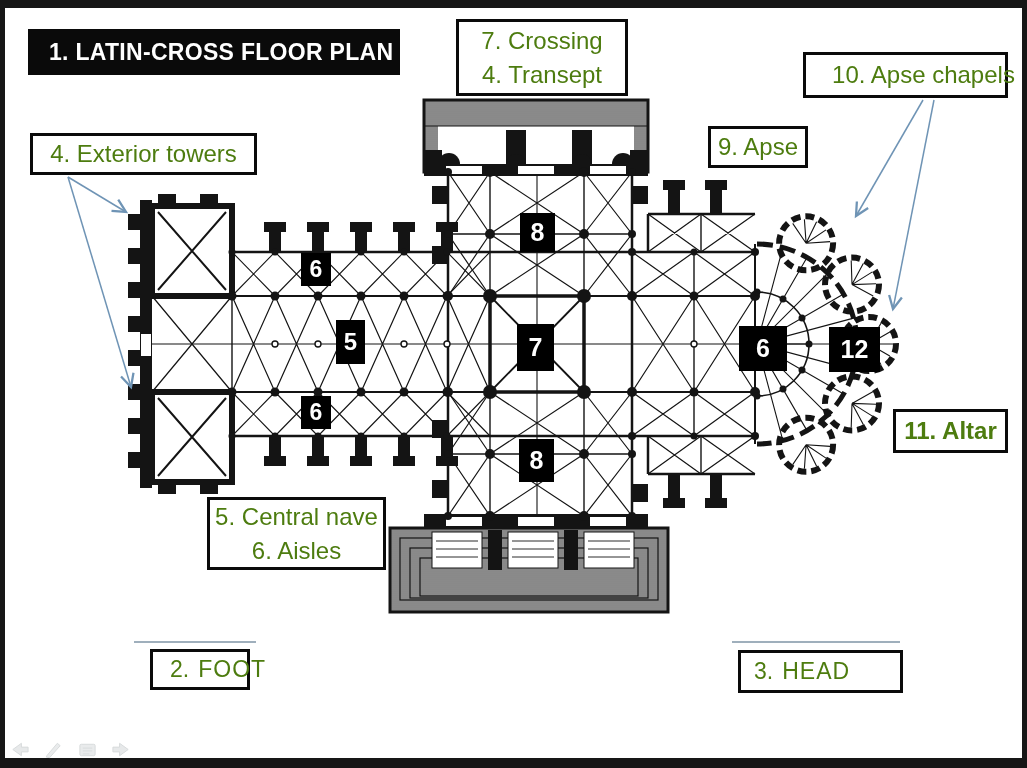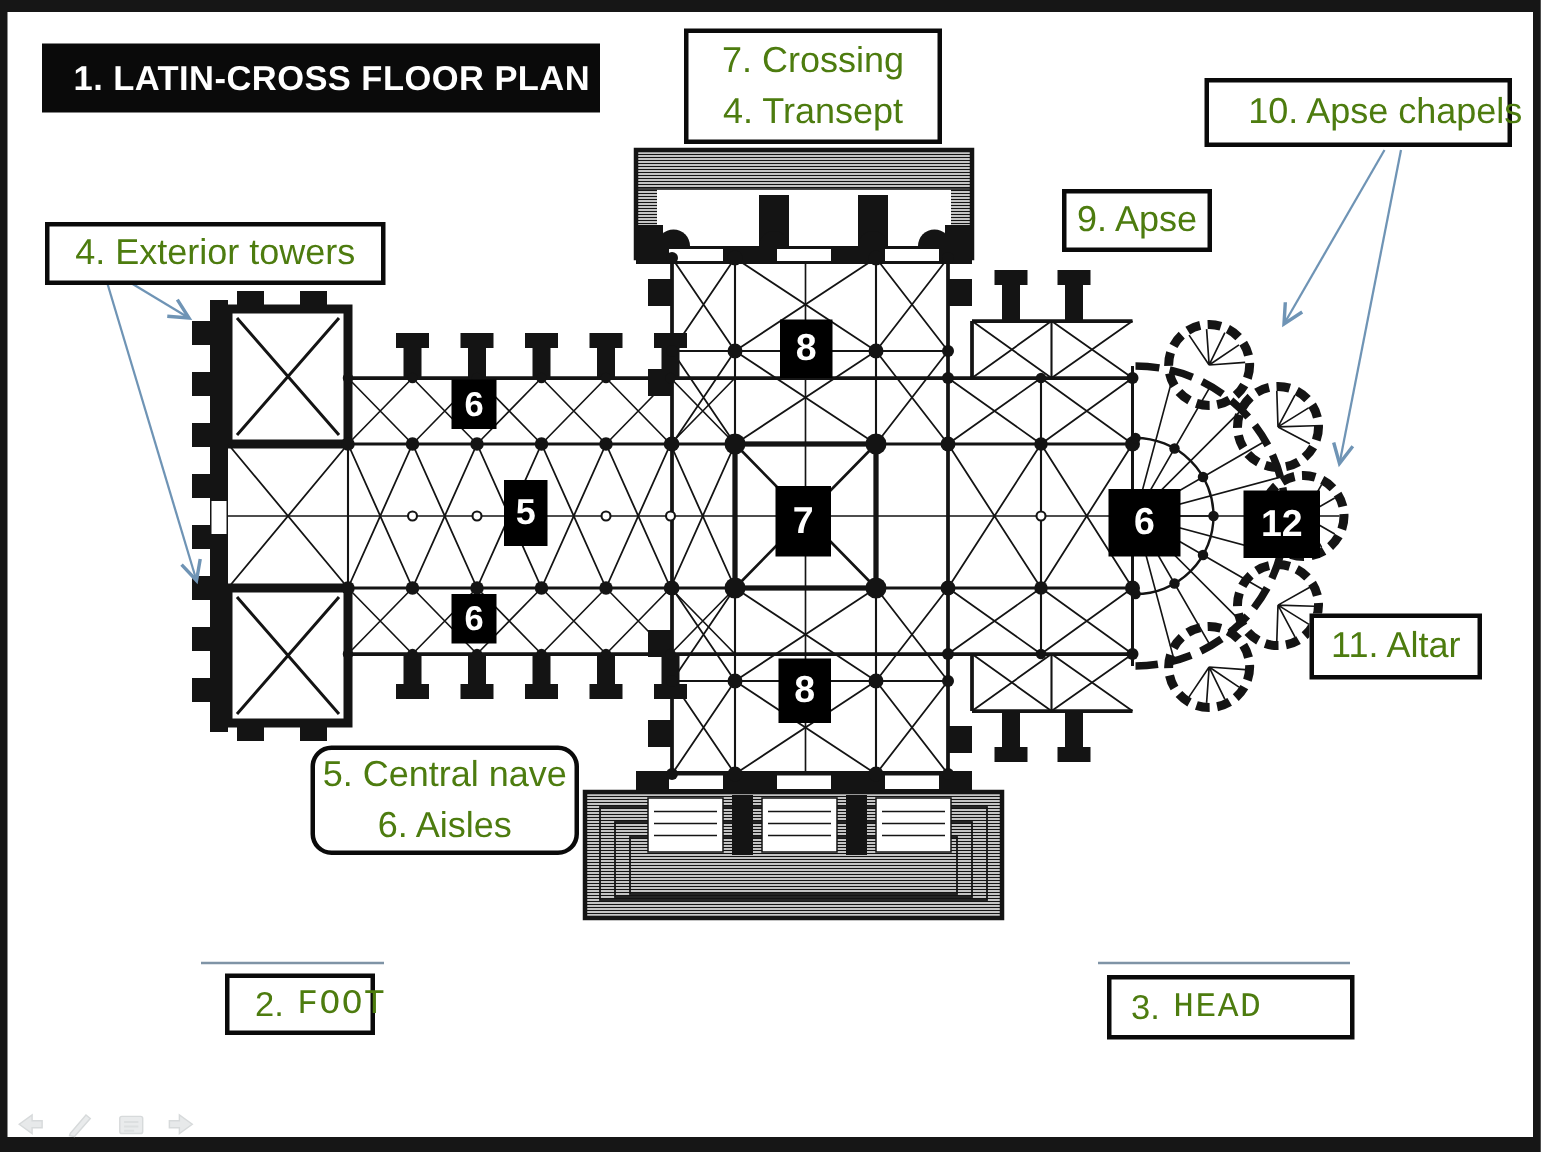--- a/index.html
+++ b/index.html
@@ -12,27 +12,27 @@
   .co{position:absolute;border:3px solid #0a0a0a;background:#fff;color:#4d7c0f;
       display:flex;align-items:center;justify-content:center;font-size:24px;line-height:1.4;
       box-sizing:border-box;white-space:nowrap;}
   .co .stack{text-align:center;}
   #titleBox{position:absolute;left:23px;top:21px;width:372px;height:46px;background:#0a0a0a;color:#fff;
       display:flex;align-items:center;box-sizing:border-box;padding-left:21px;
       font-weight:bold;font-size:23px;letter-spacing:.3px;}
   #coCrossing{left:451px;top:11px;width:172px;height:77px;}
   #coApseChapels{left:798px;top:44px;width:205px;height:46px;padding-left:36px;}
   #coApse{left:703px;top:118px;width:100px;height:42px;}
-  #coTowers{left:25px;top:125px;width:227px;height:42px;margin-top:15px;}
-  #coAltar{left:868px;top:401px;width:115px;height:44px;}
+  #coTowers{left:25px;top:125px;width:227px;height:42px;}
+  #coAltar{left:888px;top:401px;width:115px;height:44px;font-weight:bold;}
   #coAmbulatory{left:798px;top:498px;width:184px;height:41px;}
-  #coNave{left:202px;top:489px;width:179px;height:73px;border-radius:14px;}
+  #coNave{left:202px;top:489px;width:179px;height:73px;}
   #coFoot{left:145px;top:641px;width:100px;height:41px;justify-content:flex-start;padding-left:17px;font-size:23px;}
   #coHead{left:733px;top:642px;width:165px;height:43px;justify-content:flex-start;padding-left:13px;font-size:23px;}
-  .serifWord{font-family:Liberation Mono, monospace;letter-spacing:1px;margin-left:9px;}
+  .serifWord{font-family:Liberation Sans, sans-serif;letter-spacing:1px;margin-left:9px;}
 
   
   .mk{position:absolute;background:#000;color:#fff;display:flex;align-items:center;justify-content:center;
       font-size:25px;font-weight:600;}
   #mk8n{left:515px;top:205px;width:35px;height:39px;}
   #mk6n{left:296px;top:245px;width:30px;height:33px;font-size:23px;}
   #mk5 {left:331px;top:312px;width:29px;height:44px;font-size:24px;}
   #mk7 {left:512px;top:316px;width:37px;height:47px;}
   #mk6s{left:296px;top:388px;width:30px;height:33px;font-size:23px;}
   #mk8s{left:514px;top:431px;width:35px;height:43px;}

